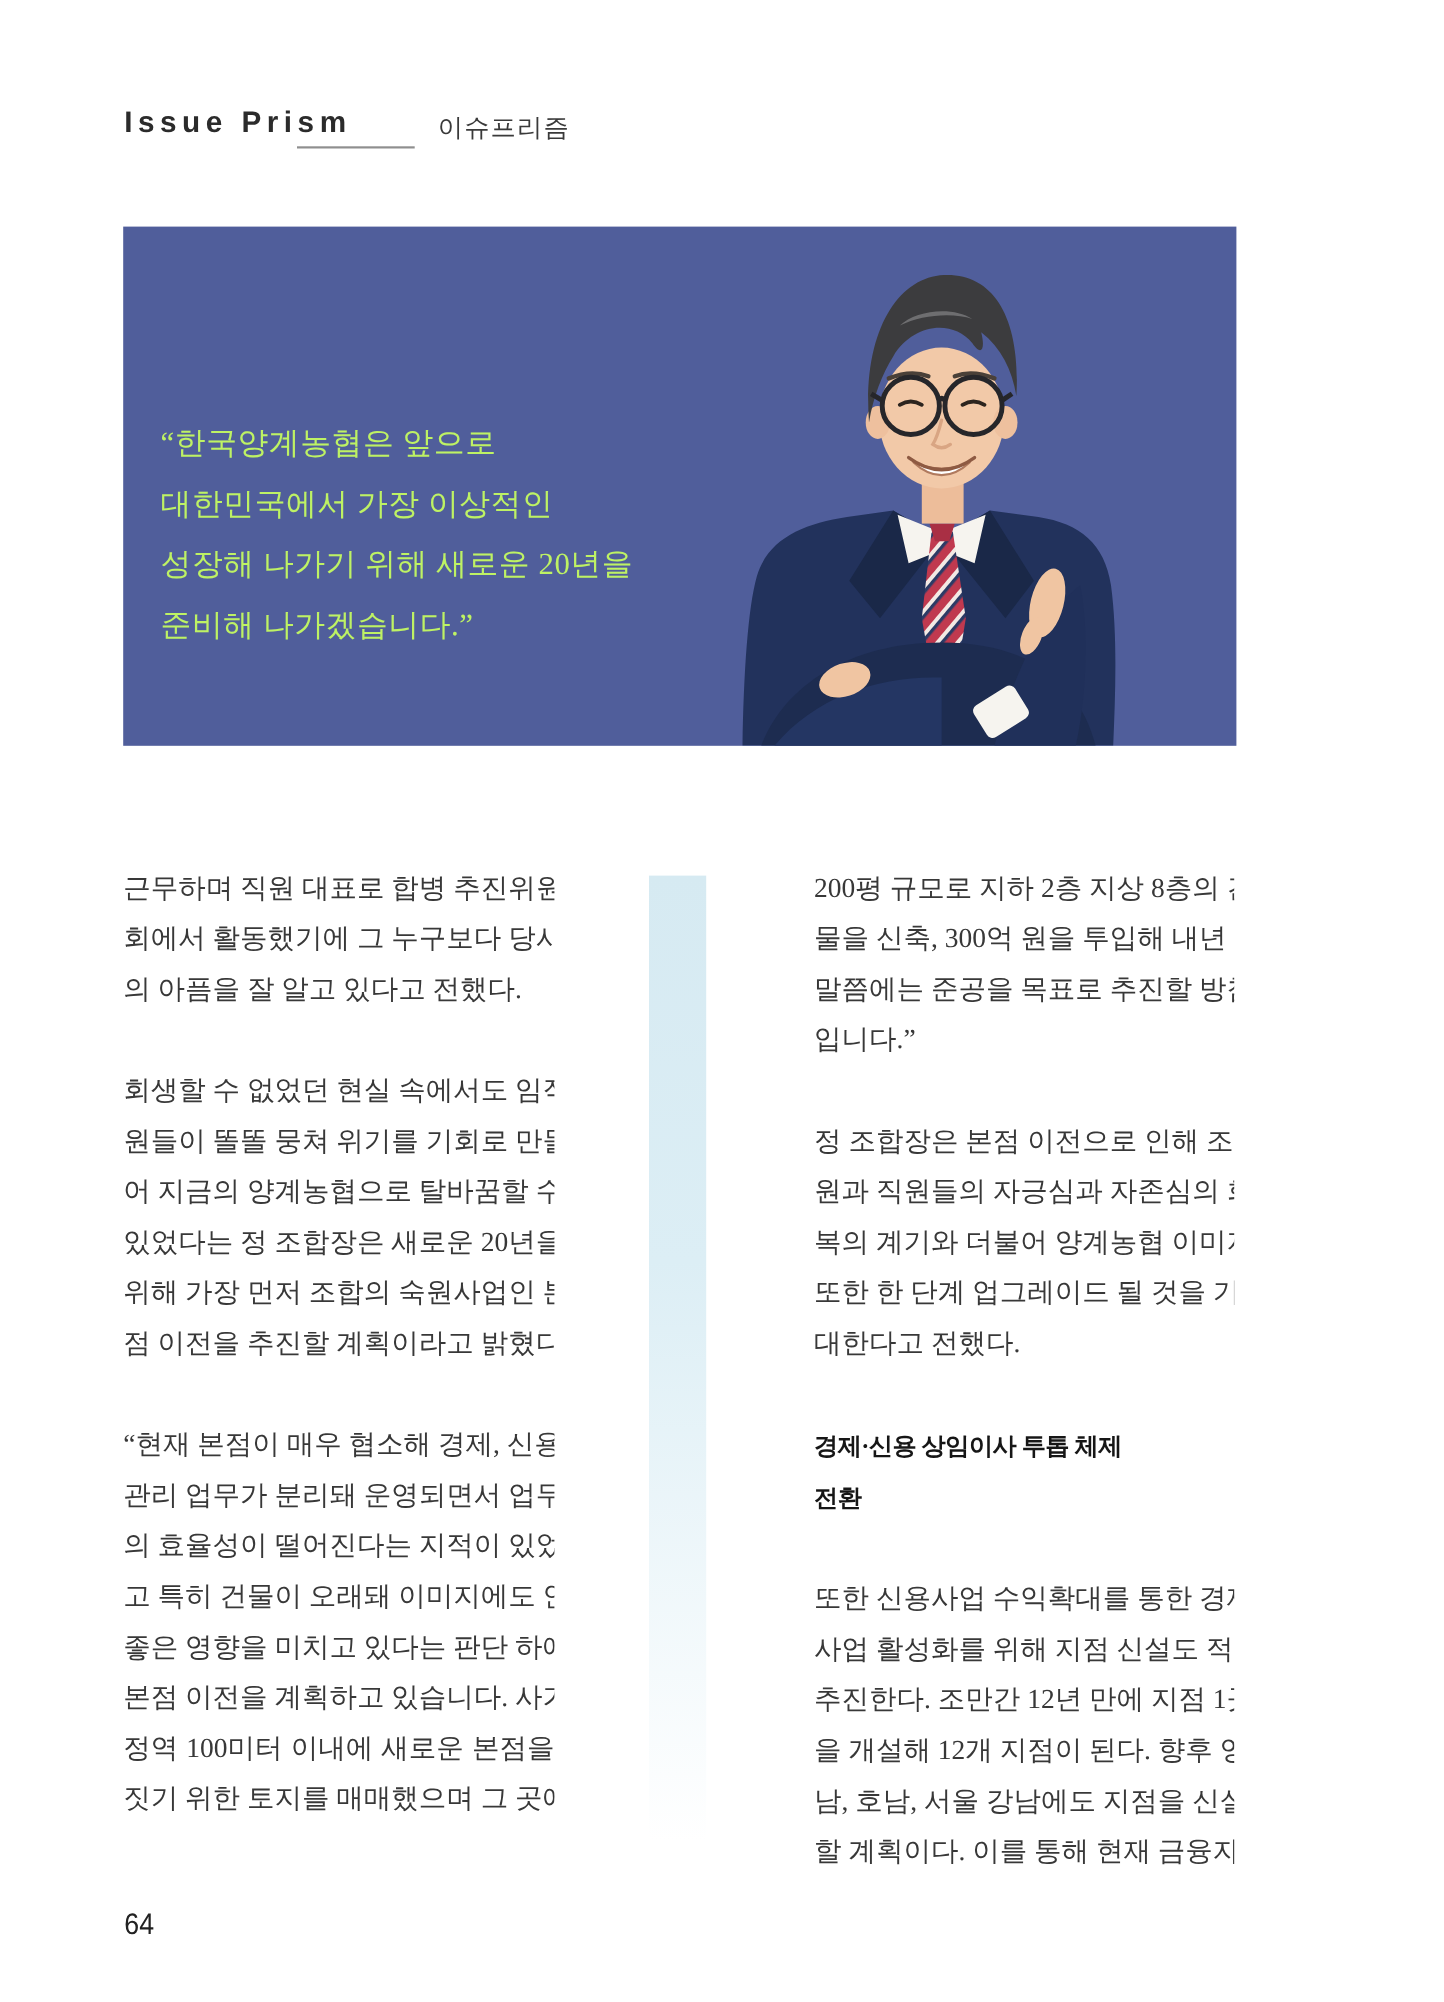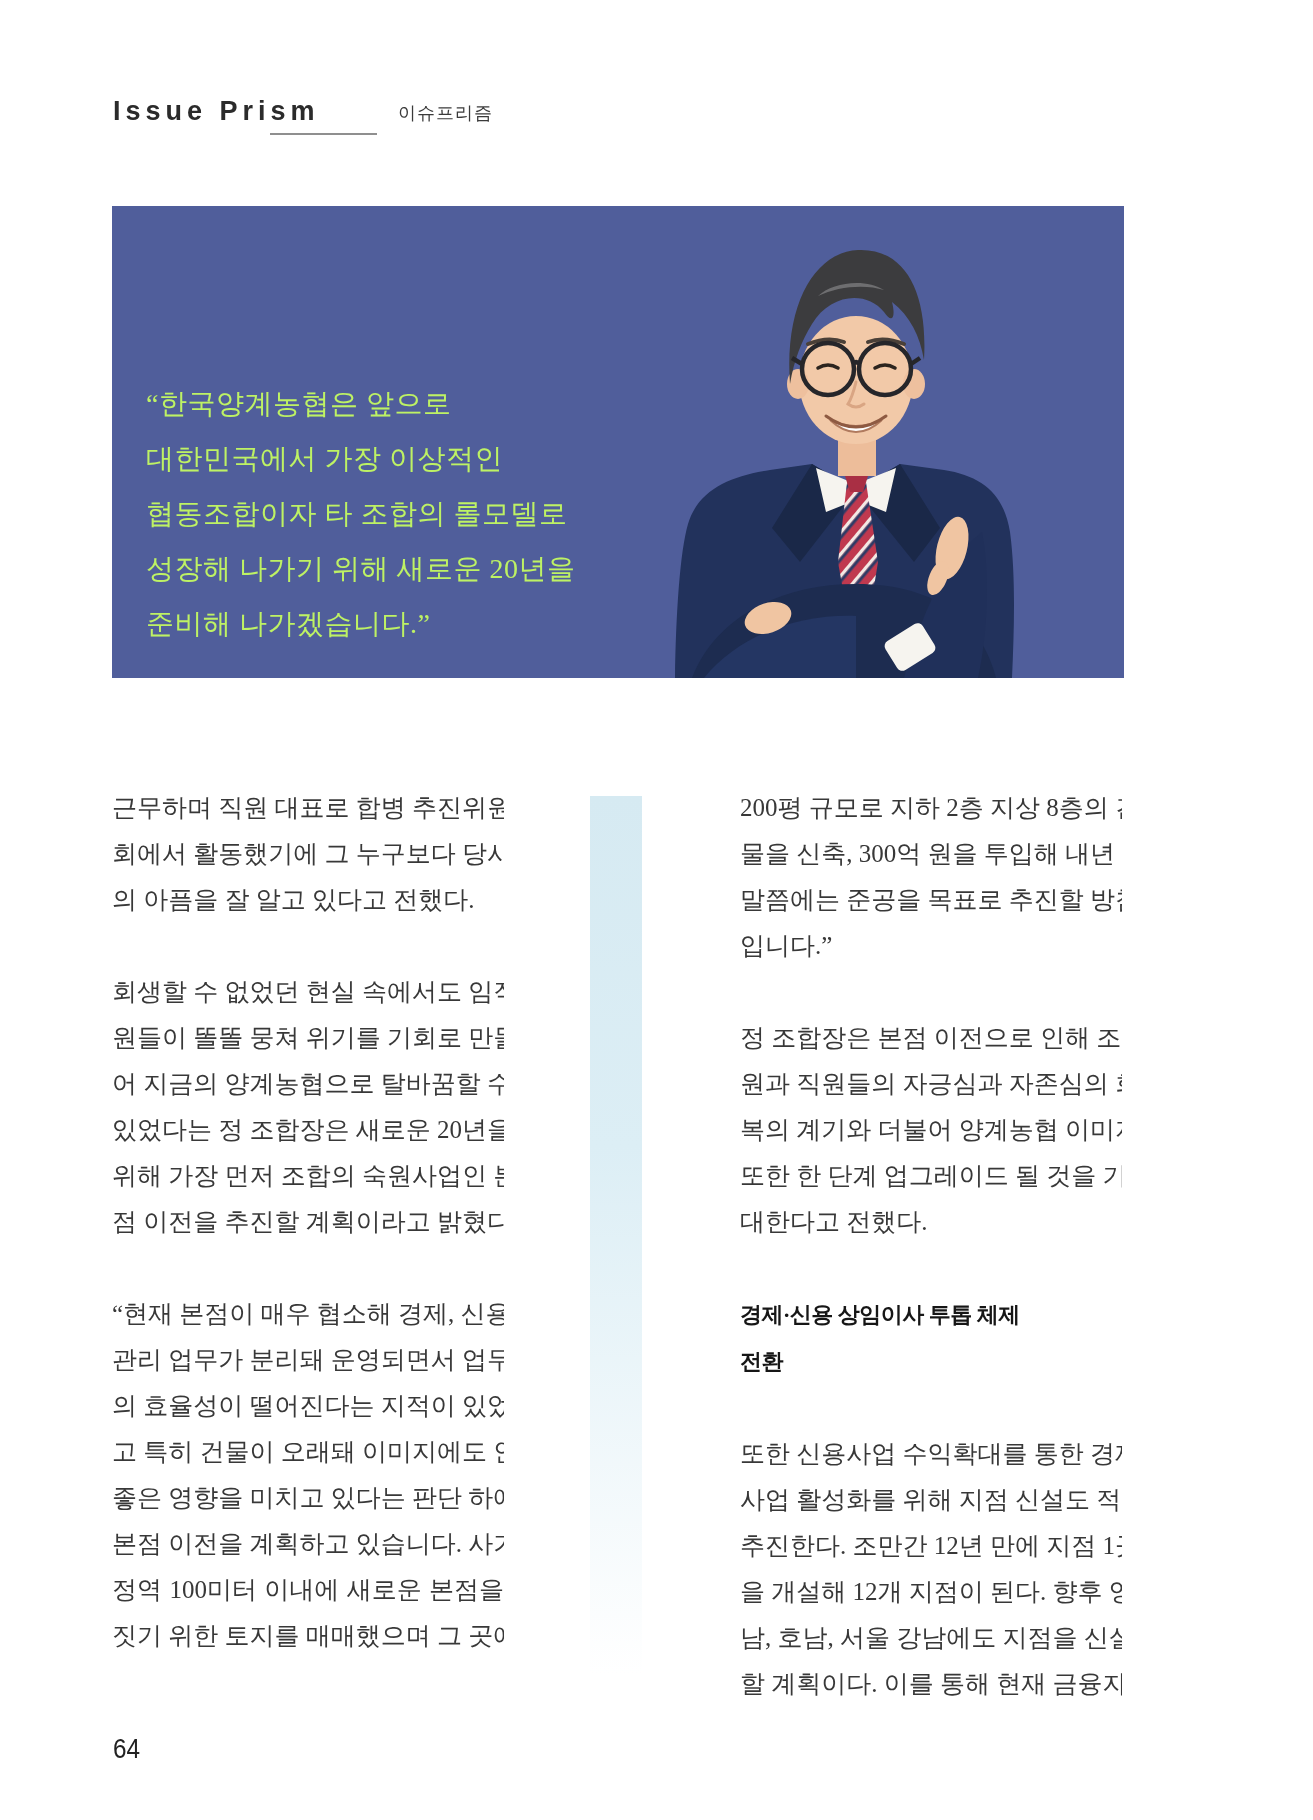--- a/index.html
+++ b/index.html
@@ -13,21 +13,21 @@
   .header-title {
     position:absolute; left:113px; top:80px;
     font-family:"Liberation Sans","DejaVu Sans",sans-serif;
     font-weight:700; font-size:27px; letter-spacing:5px; color:#2b2b2b;
     white-space:nowrap;
   }
   .header-line { position:absolute; left:270px; top:117px; width:107px; height:2px; background:#8f8f8f; }
   .header-sub {
     position:absolute; left:398px; top:85px;
     font-family:"Liberation Sans","DejaVu Sans",sans-serif;
-    font-size:18px; color:#3a3a3a; letter-spacing:1px; white-space:nowrap;
+    font-size:23px; color:#3a3a3a; letter-spacing:1px; white-space:nowrap;
   }
 
   
   .banner { position:absolute; left:112px; top:190px; width:1012px; height:472px; background:#505e9b; overflow:hidden; }
   .quote { position:absolute; left:34px; top:170px; }
   .quote-line { font-size:28px; line-height:55px; color:#bef264; letter-spacing:0.5px; white-space:nowrap; }
   .photo { position:absolute; left:540px; bottom:0; width:372px; height:446px; }
 
   
   .strip {
@@ -61,21 +61,20 @@
 <div class="page">
 
   <div class="header-title">Issue Prism</div>
   <div class="header-line"></div>
   <div class="header-sub">이슈프리즘</div>
 
   <div class="banner">
     <div class="quote">
       <div class="quote-line">“한국양계농협은 앞으로</div>
       <div class="quote-line">대한민국에서 가장 이상적인</div>
-      <div class="quote-line">협동조합이자 타 조합의 롤모델로</div>
       <div class="quote-line">성장해 나가기 위해 새로운 20년을</div>
       <div class="quote-line">준비해 나가겠습니다.”</div>
     </div>
 
     <svg class="photo" viewBox="0 0 372 446" xmlns="http://www.w3.org/2000/svg">
       <defs>
         <pattern id="tieStripe" width="14" height="14" patternUnits="userSpaceOnUse" patternTransform="rotate(-50)">
           <rect width="14" height="14" fill="#c0394f"></rect>
           <rect y="0" width="14" height="3.5" fill="#f3e9e4"></rect>
           <rect y="3.5" width="14" height="3" fill="#2c3b66"></rect>

